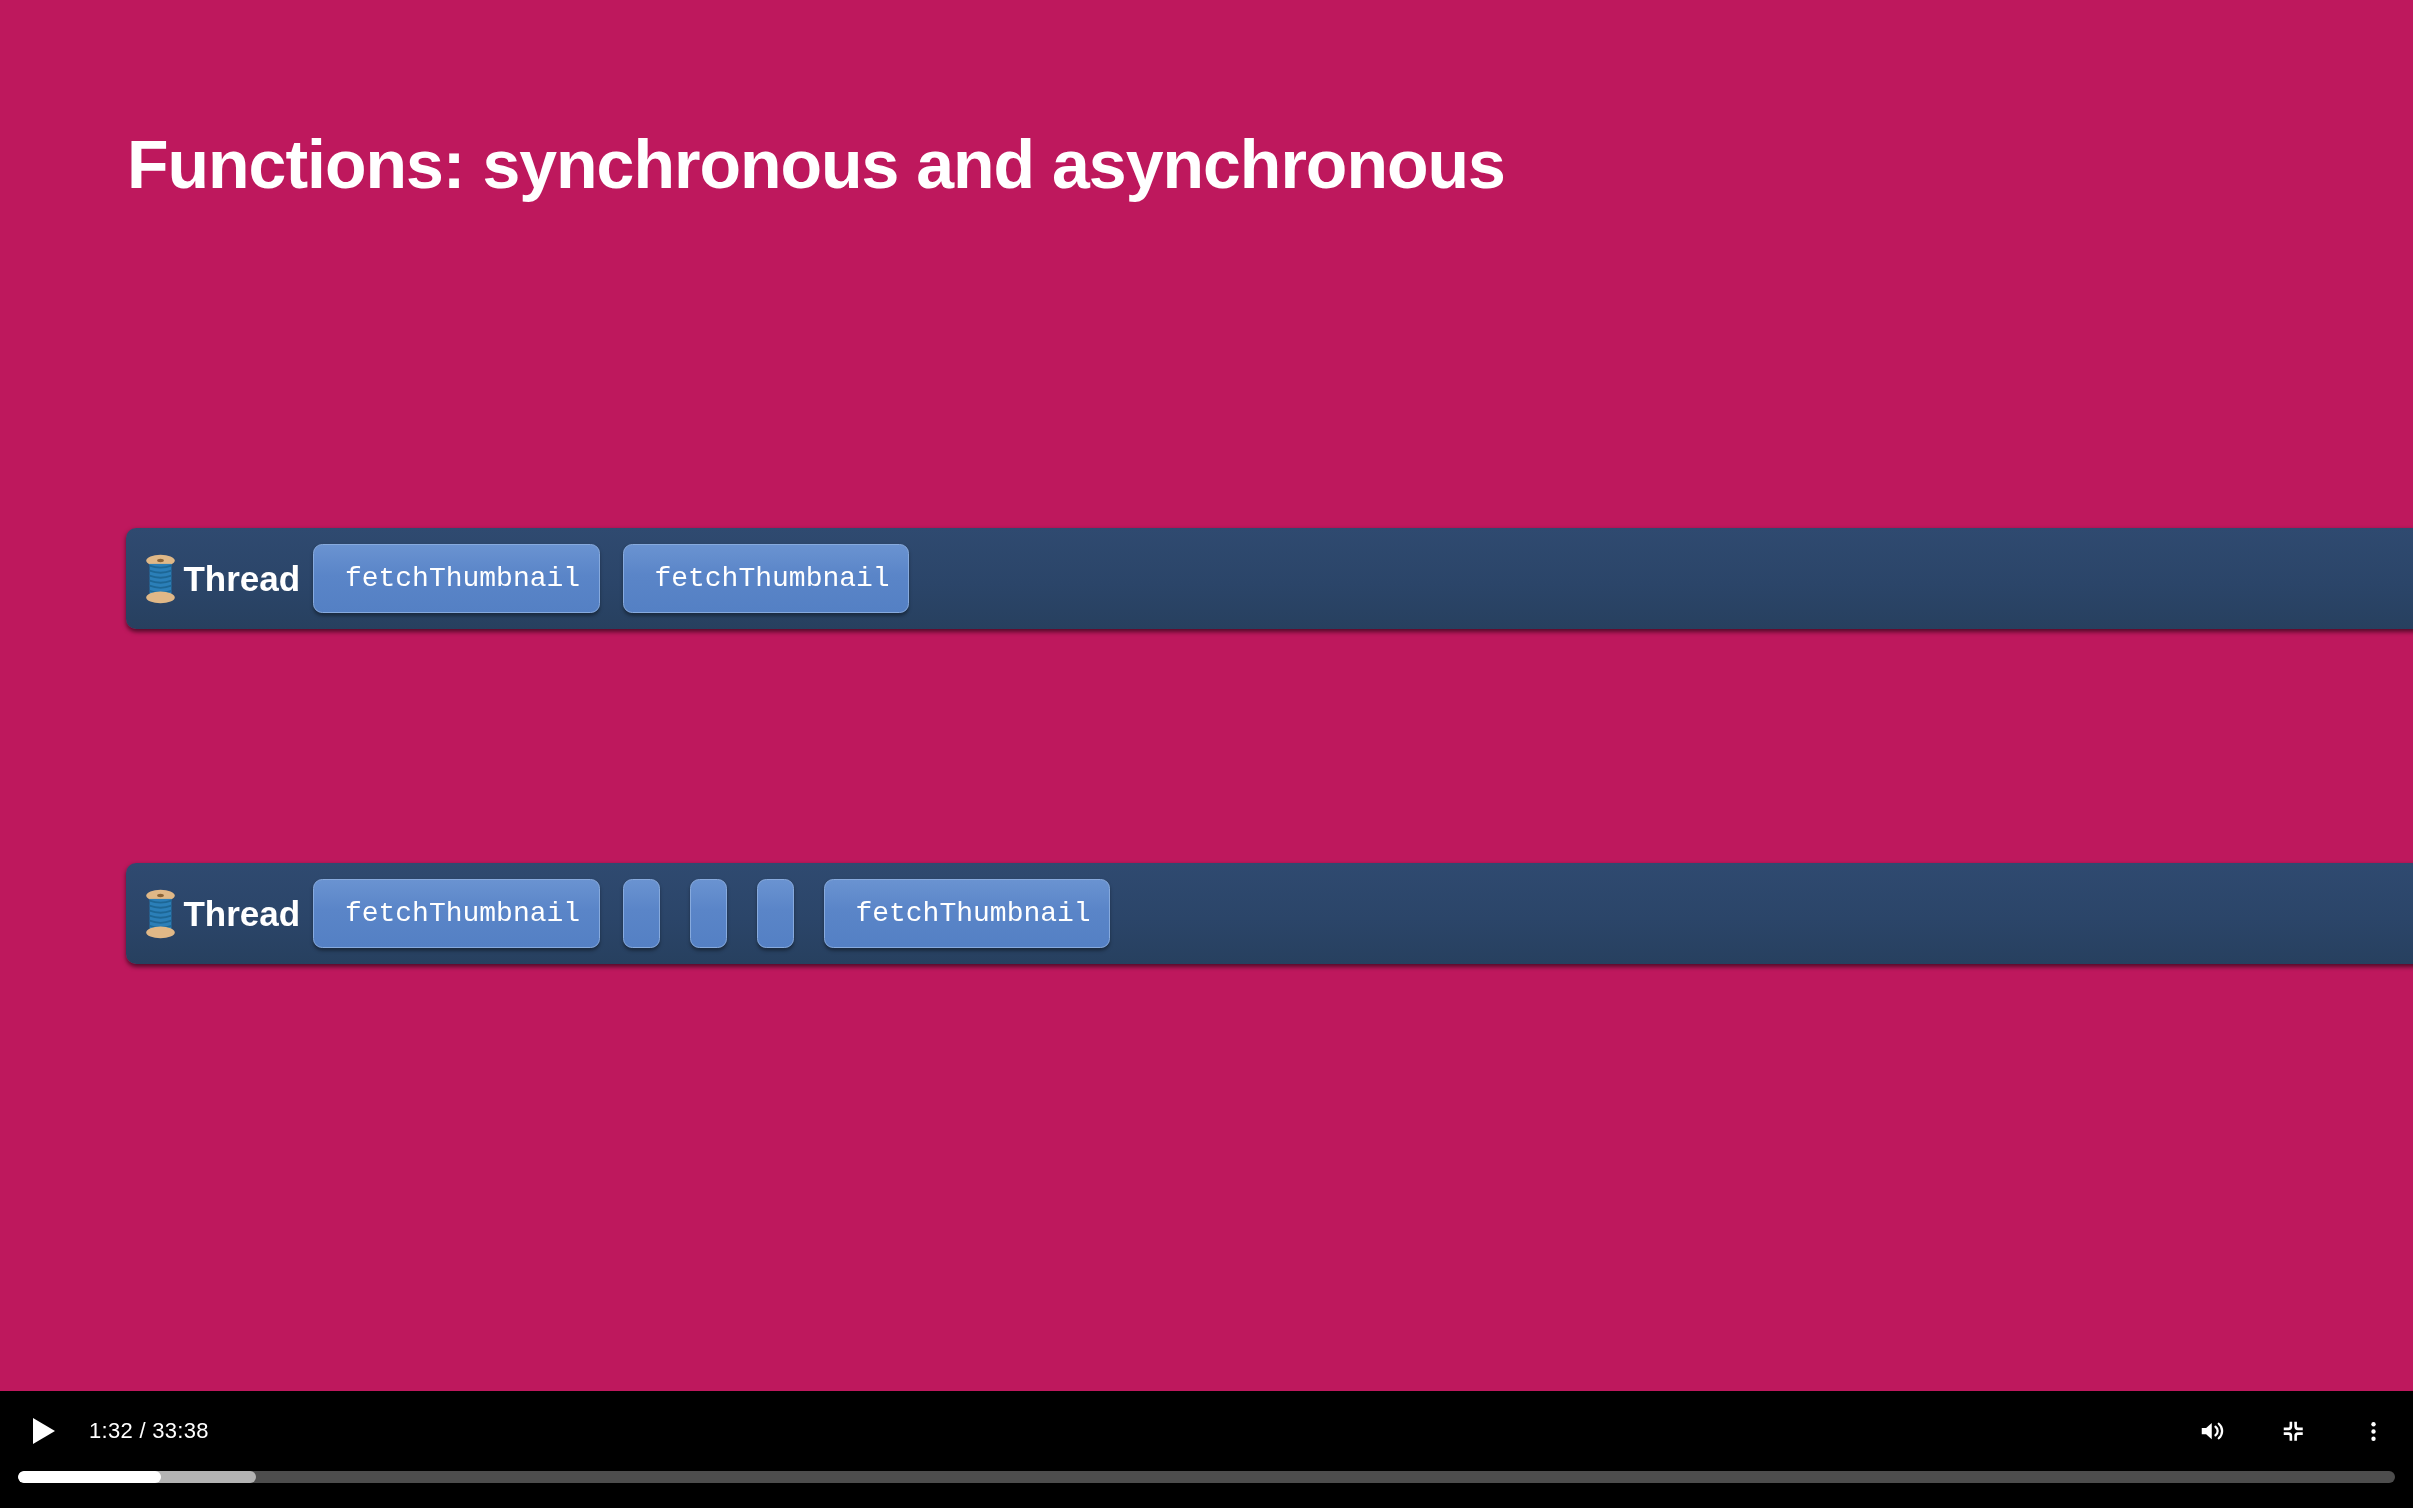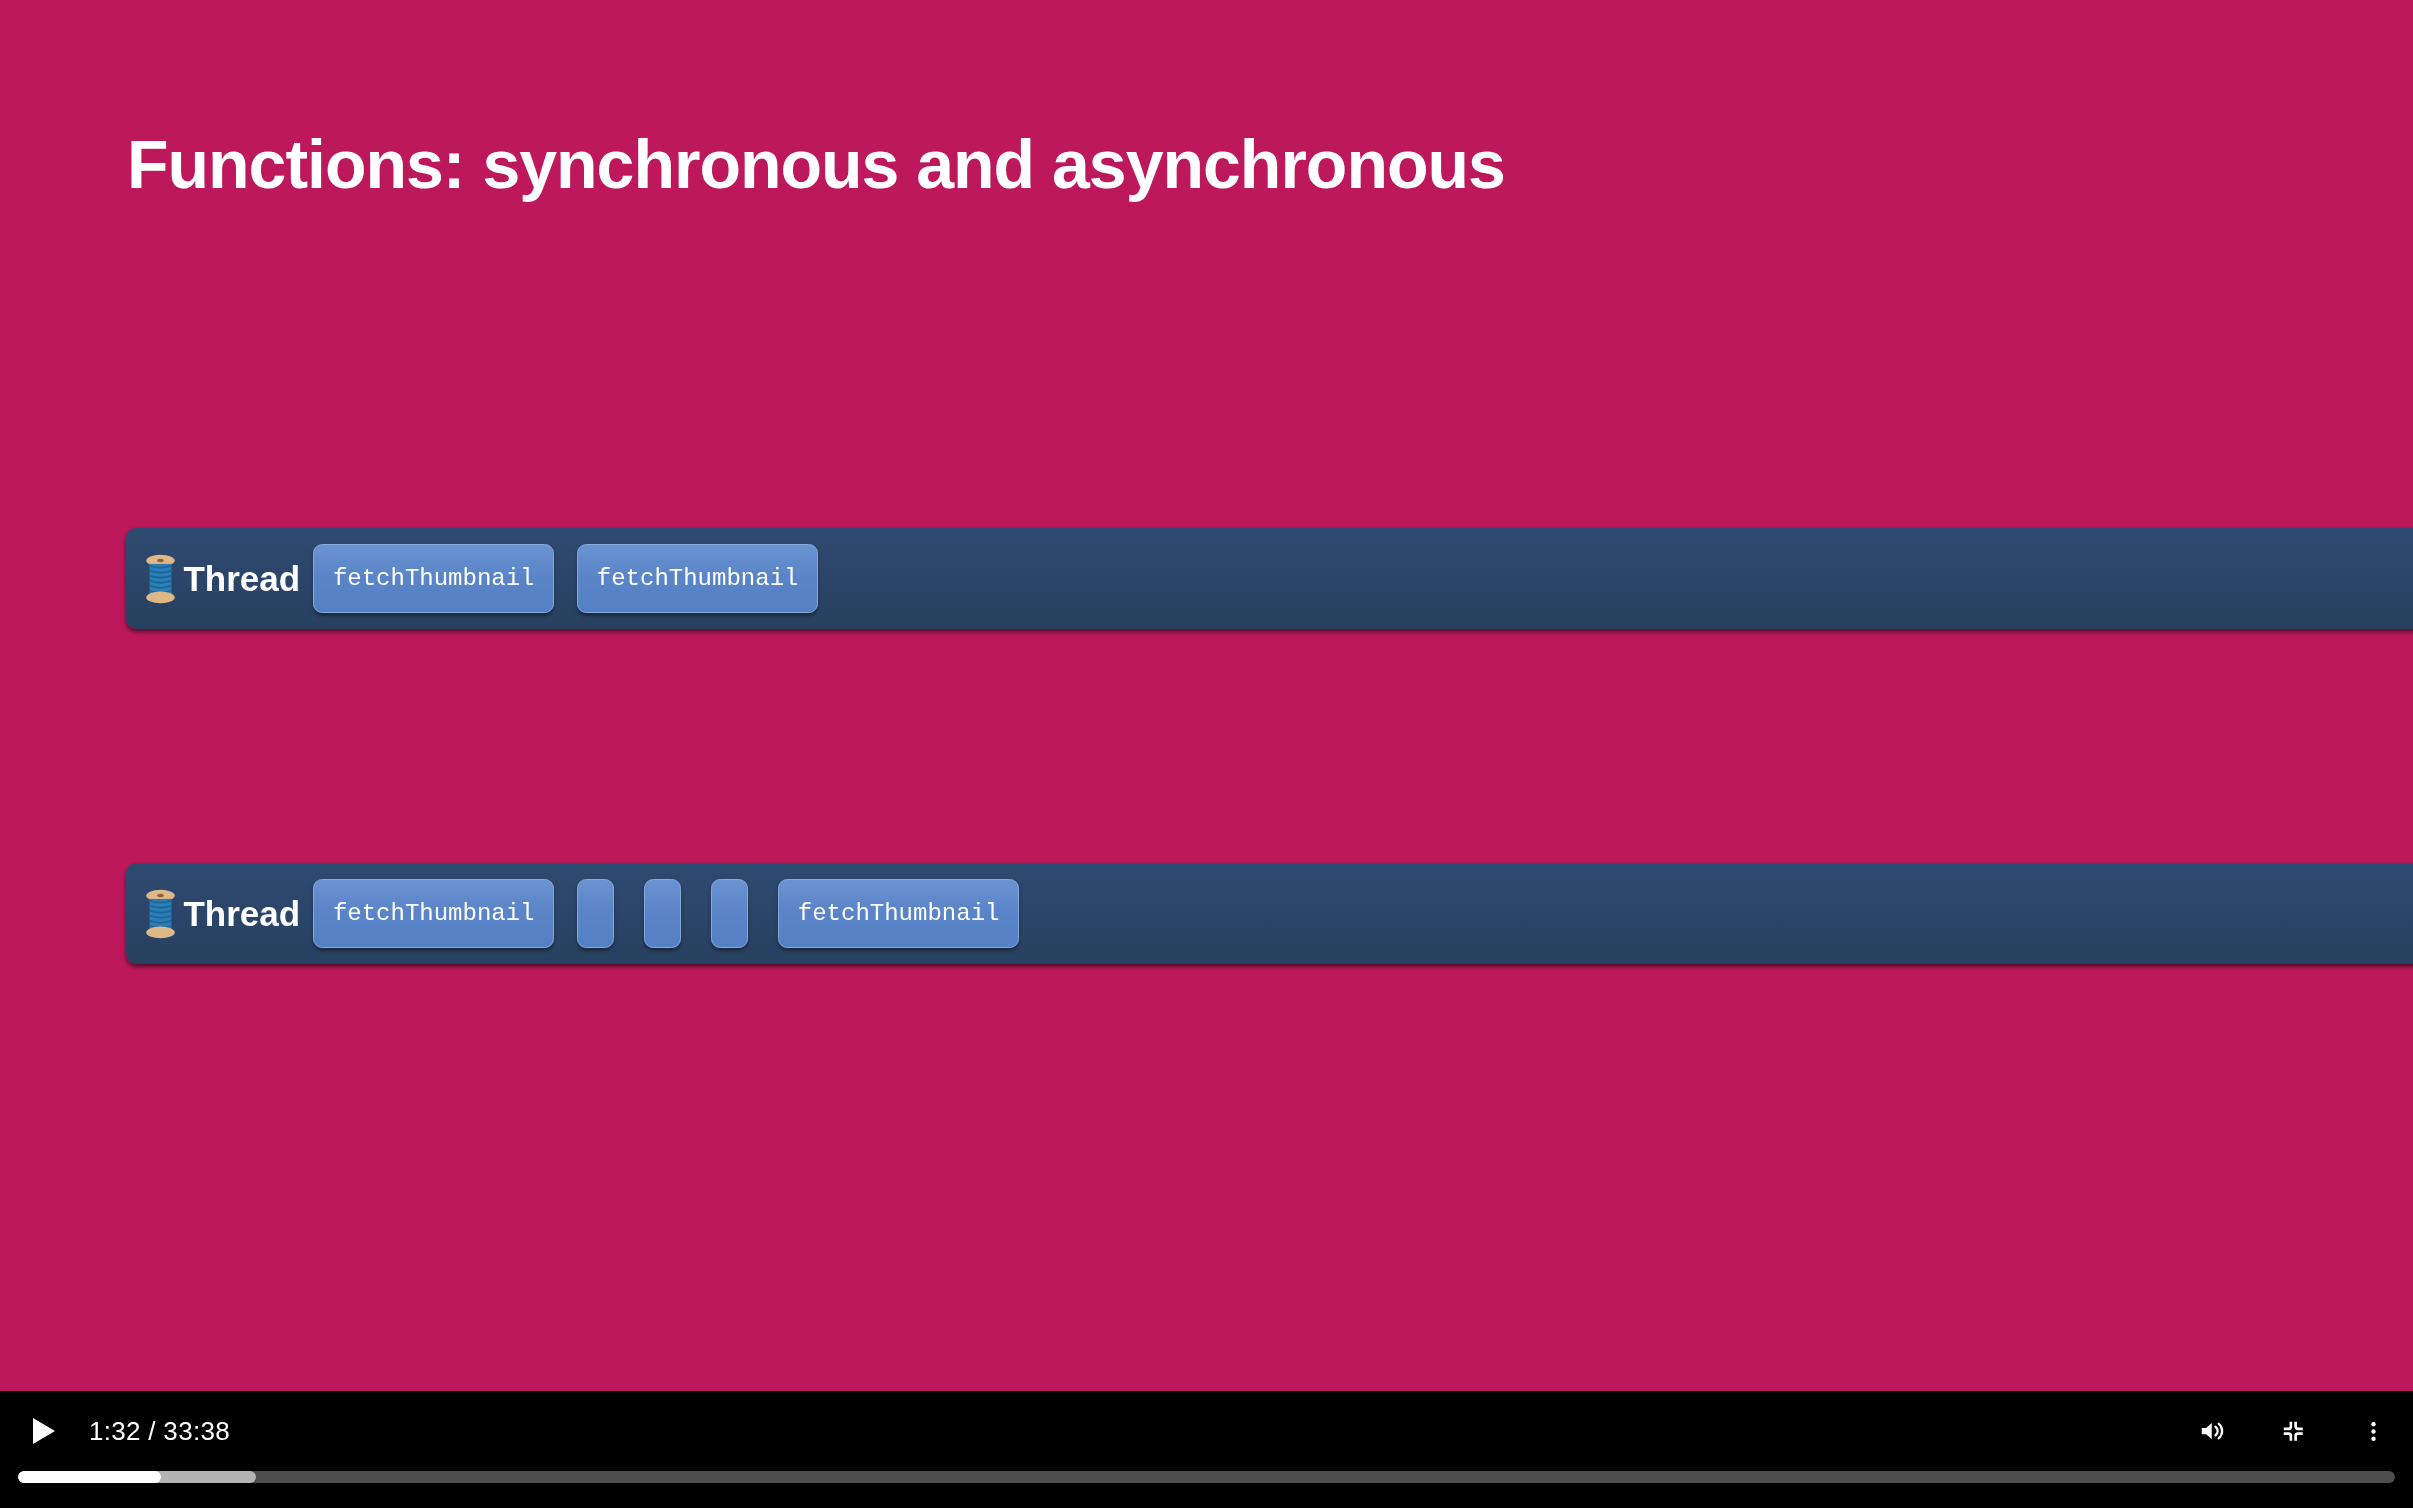--- a/index.html
+++ b/index.html
@@ -91,24 +91,25 @@
     margin-right: 23.5px;
     box-shadow: 0 2.5px 3.4px rgba(0,0,0,0.35);
   }
   .pill.narrow {
     padding: 0;
     width: 37px;
     margin-right: 30px;
   }
   .pill-text {
     font-family: "Liberation Mono", monospace;
-    font-size: 24px;
+    font-size: 28px;
     color: #ffffff;
     white-space: nowrap;
     letter-spacing: 0px;
+    margin-left: 12px;
   }
 
   
   .player-controls {
     position: absolute;
     left: 0;
     right: 0;
     bottom: 0;
     height: 117px;
     background: #000000;
@@ -133,21 +134,21 @@
     width: 0; height: 0;
     border-left: 22px solid #ffffff;
     border-top: 13.4px solid transparent;
     border-bottom: 13.4px solid transparent;
     margin-left: 3.4px;
   }
   .time-display {
     margin-left: 22px;
     color: #ffffff;
     font-family: "Liberation Sans", sans-serif;
-    font-size: 26px;
+    font-size: 22px;
     white-space: nowrap;
     letter-spacing: 0.3px;
   }
 
   .ctrl-right {
     position: absolute;
     right: 15px;
     top: 15px;
     display: flex;
     align-items: center;

